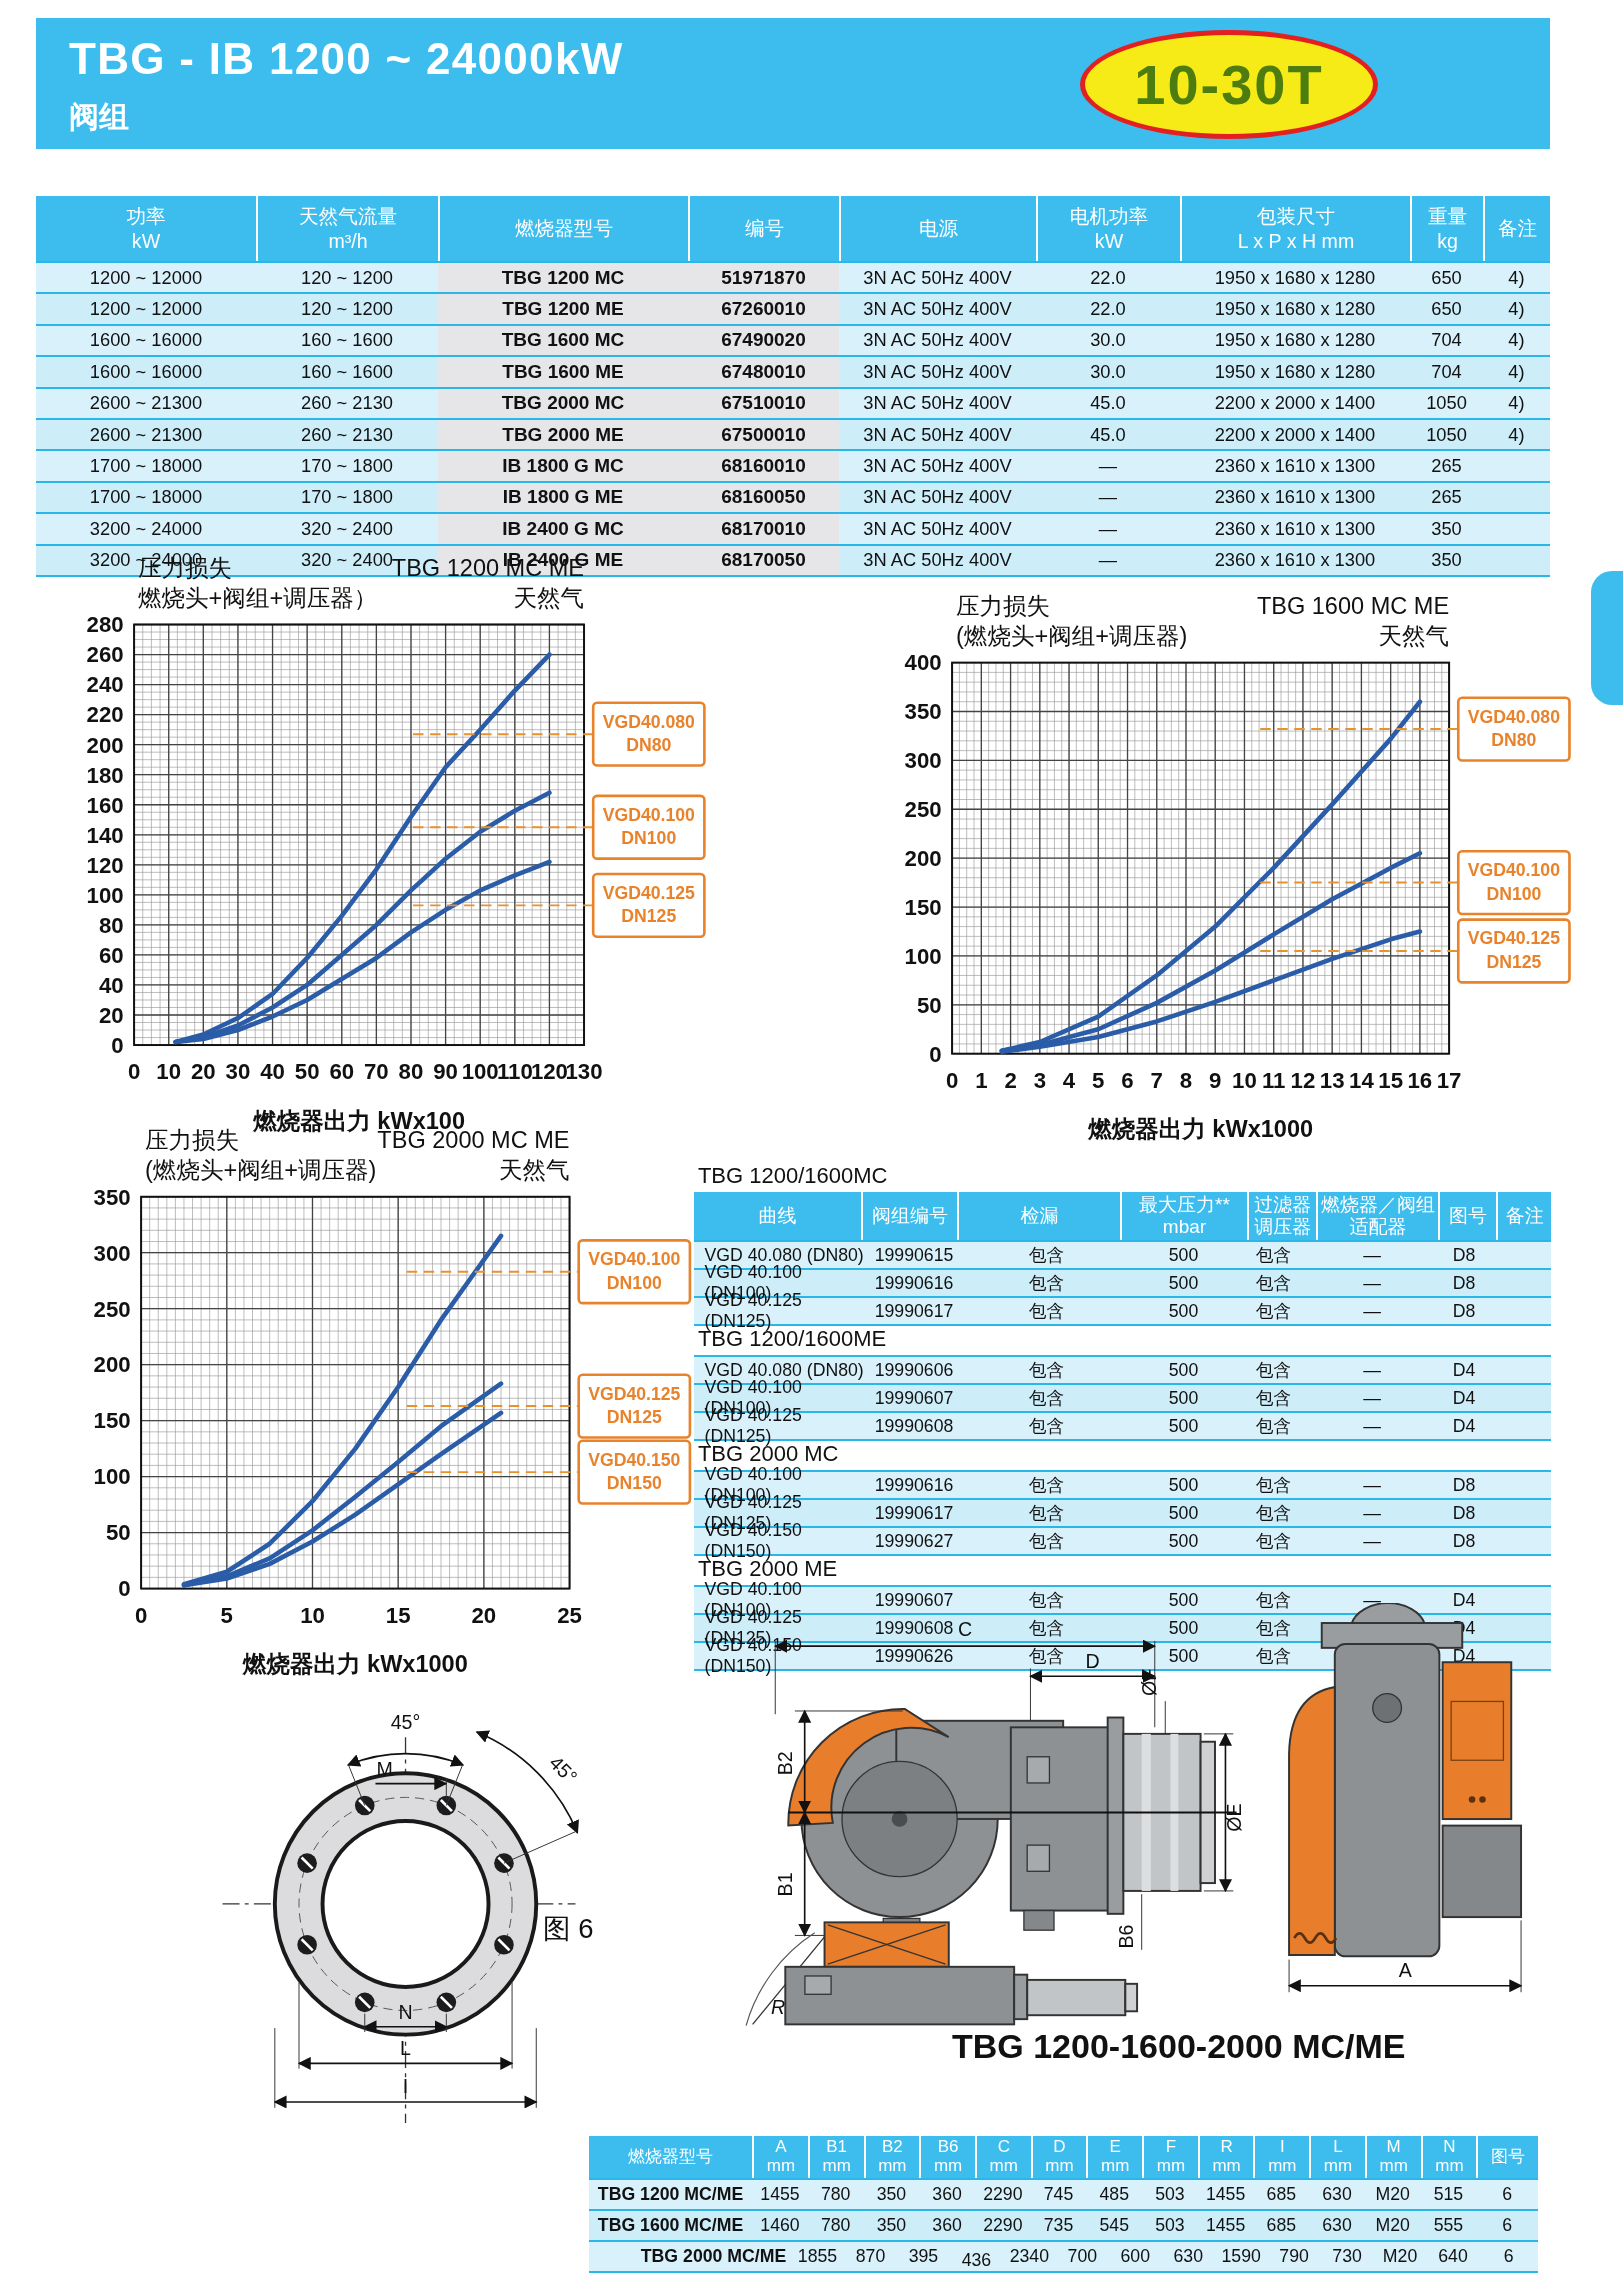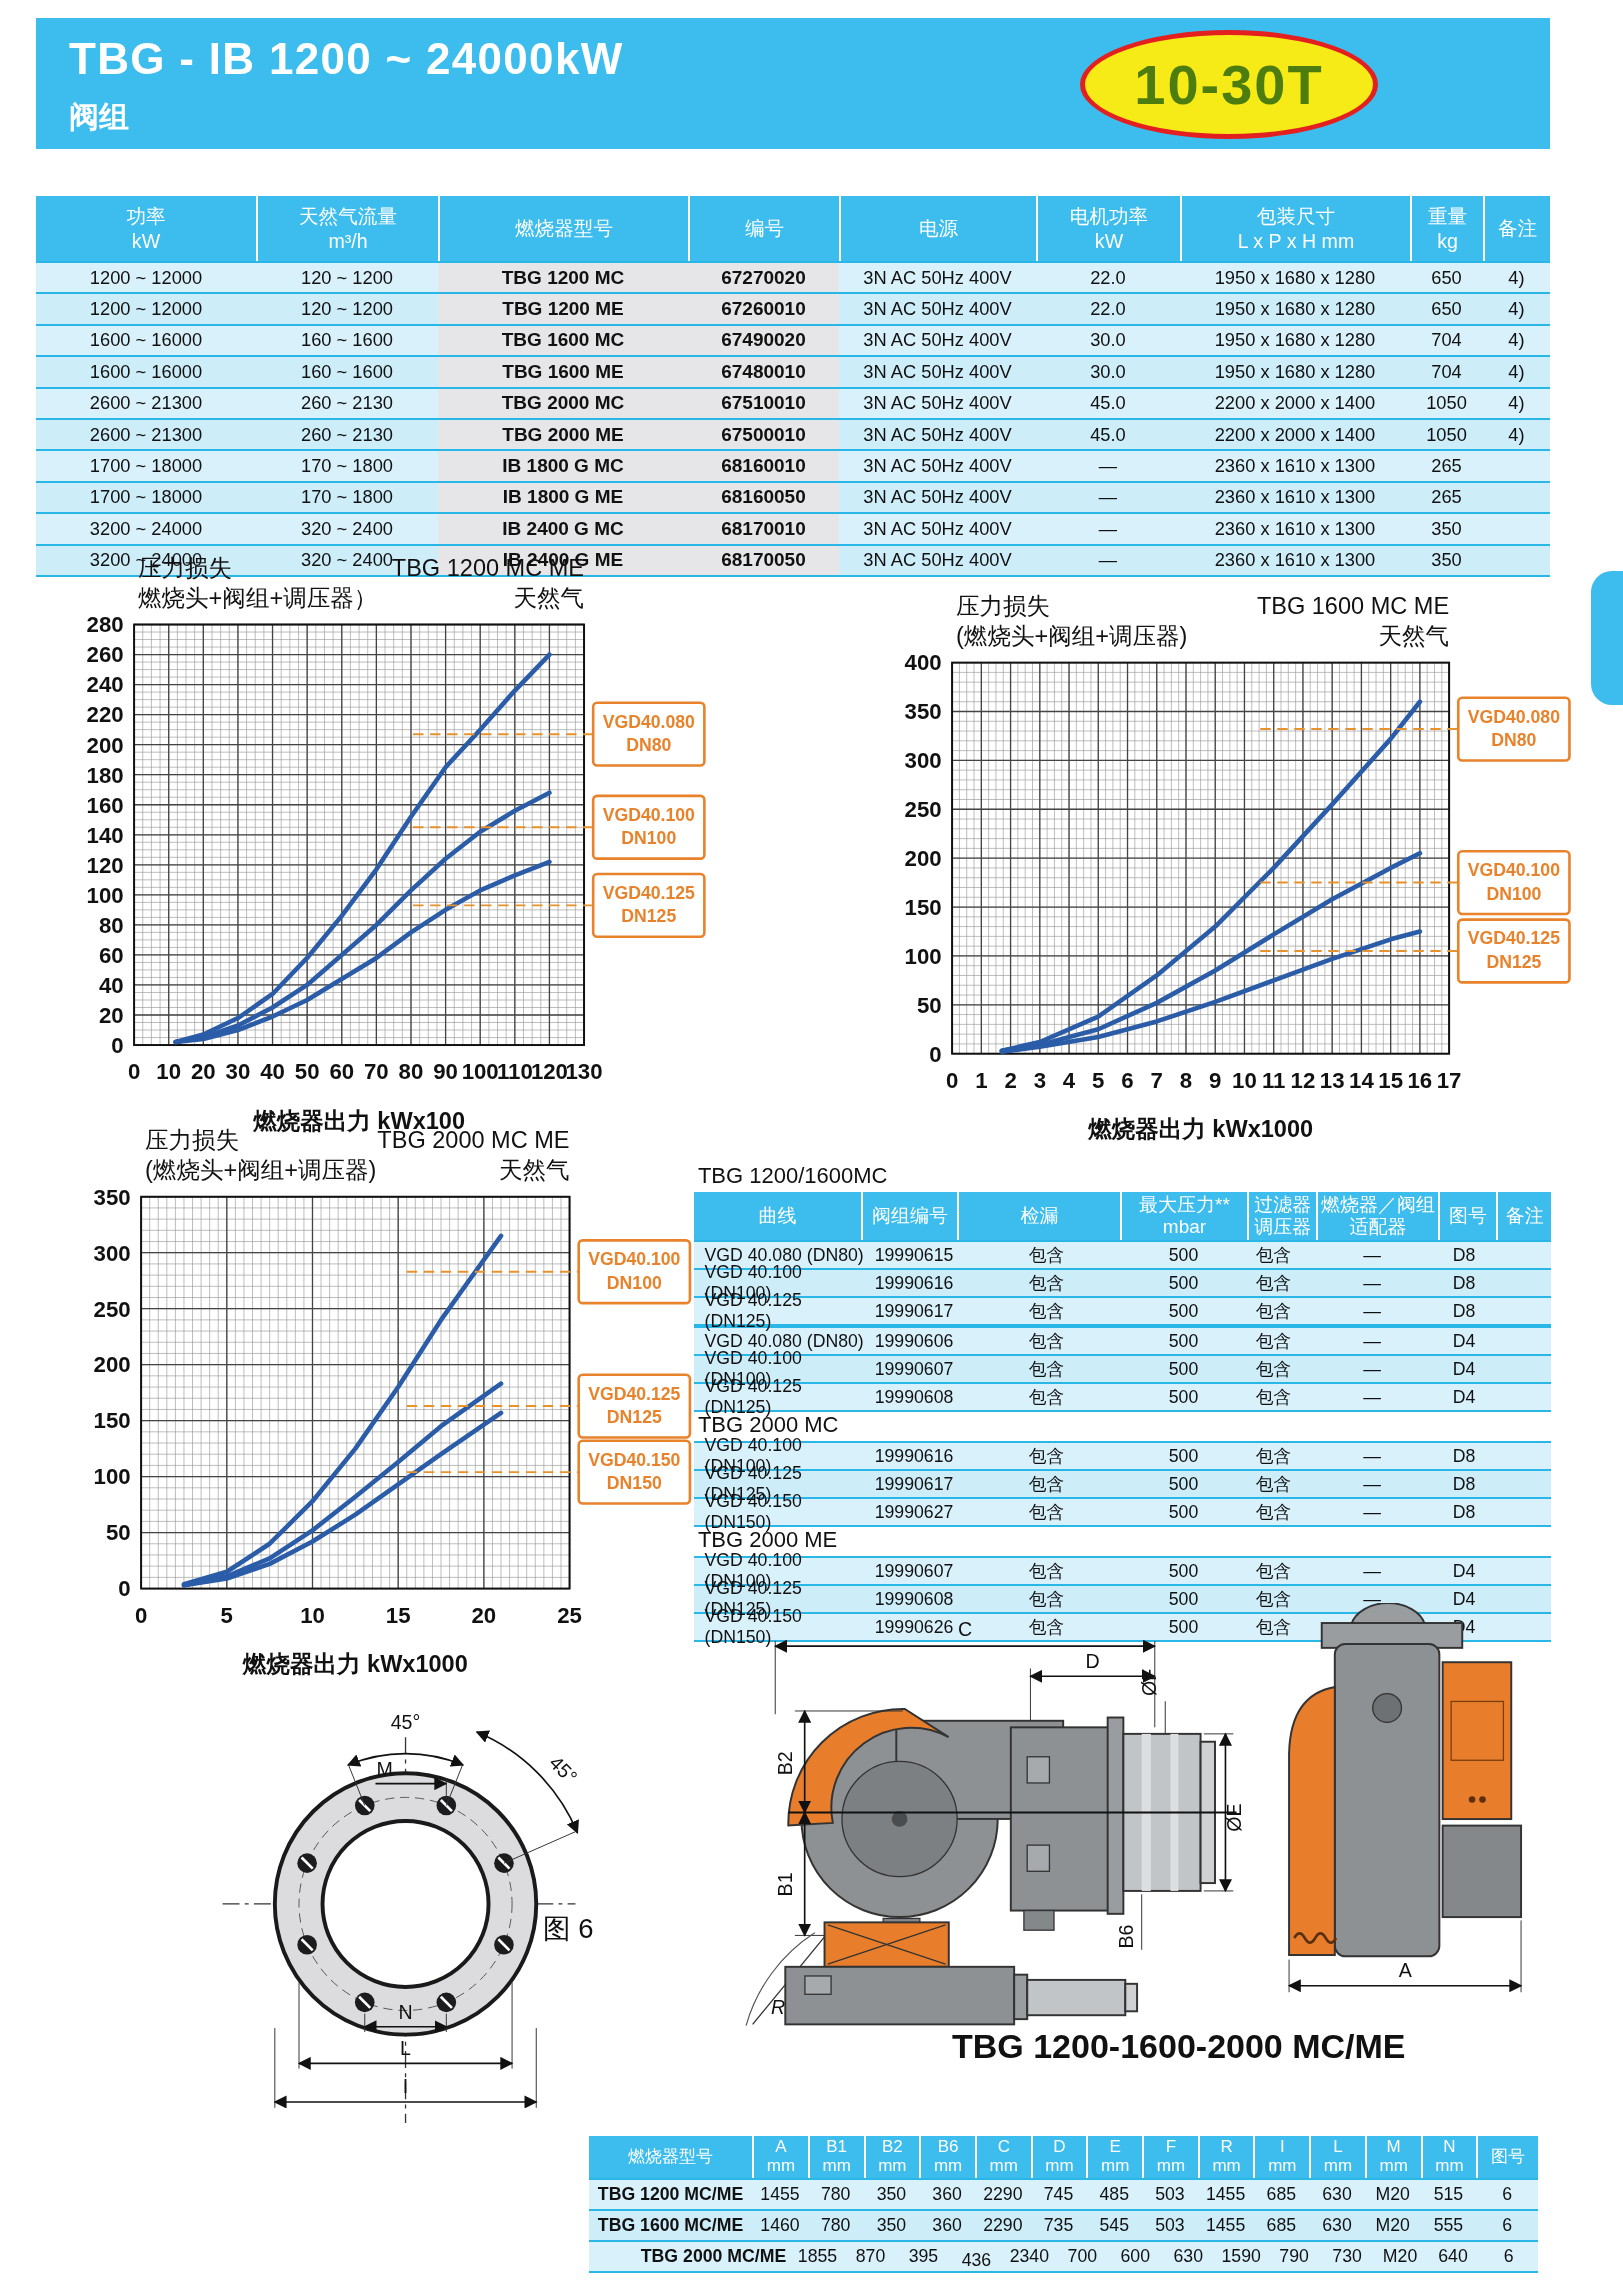--- a/index.html
+++ b/index.html
@@ -113,21 +113,21 @@
       </div>
       <div class="mt-hcell" style="width: 67px;">
         <div>备注</div>
       </div>
     </div>
   <div class="mt-body" id="mt-body">
       <div class="mt-row">
         <div class="mt-cell" style="width: 220px;">1200 ~ 12000</div>
         <div class="mt-cell" style="width: 182px;">120 ~ 1200</div>
         <div class="mt-cell grayc" style="width: 250px;">TBG 1200 MC</div>
-        <div class="mt-cell grayc" style="width: 151px;">67270020</div>
+        <div class="mt-cell grayc" style="width: 151px;">51971870</div>
         <div class="mt-cell" style="width: 197px;">3N AC 50Hz 400V</div>
         <div class="mt-cell" style="width: 144px;">22.0</div>
         <div class="mt-cell" style="width: 230px;">1950 x 1680 x 1280</div>
         <div class="mt-cell" style="width: 73px;">650</div>
         <div class="mt-cell" style="width: 67px;">4)</div>
       </div>
       <div class="mt-row alt">
         <div class="mt-cell" style="width: 220px;">1200 ~ 12000</div>
         <div class="mt-cell" style="width: 182px;">120 ~ 1200</div>
         <div class="mt-cell grayc" style="width: 250px;">TBG 1200 ME</div>
@@ -805,20 +805,21 @@
         <div class="vt-cell c0" style="width: 171px;">VGD 40.125   (DN125)</div>
         <div class="vt-cell" style="width: 98px;">19990617</div>
         <div class="vt-cell" style="width: 167px;">包含</div>
         <div class="vt-cell" style="width: 107px;">500</div>
         <div class="vt-cell" style="width: 73px;">包含</div>
         <div class="vt-cell" style="width: 124px;">—</div>
         <div class="vt-cell" style="width: 60px;">D8</div>
         <div class="vt-cell" style="width: 56px;"></div>
       </div>
     </div>
+    <div class="vt-title">TBG 1200/1600ME</div>
     <div class="vt-sec">
       <div class="vt-row">
         <div class="vt-cell c0" style="width: 171px;">VGD 40.080   (DN80)</div>
         <div class="vt-cell" style="width: 98px;">19990606</div>
         <div class="vt-cell" style="width: 167px;">包含</div>
         <div class="vt-cell" style="width: 107px;">500</div>
         <div class="vt-cell" style="width: 73px;">包含</div>
         <div class="vt-cell" style="width: 124px;">—</div>
         <div class="vt-cell" style="width: 60px;">D4</div>
         <div class="vt-cell" style="width: 56px;"></div>

